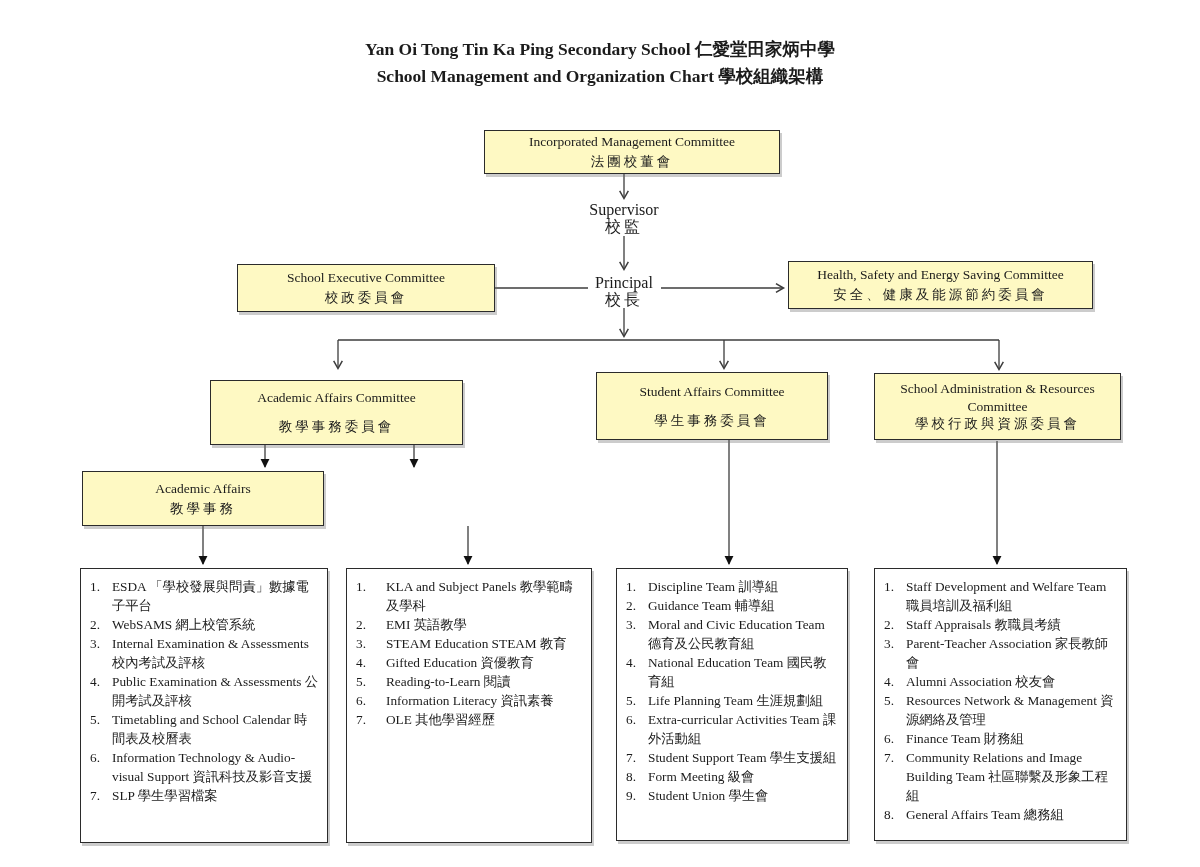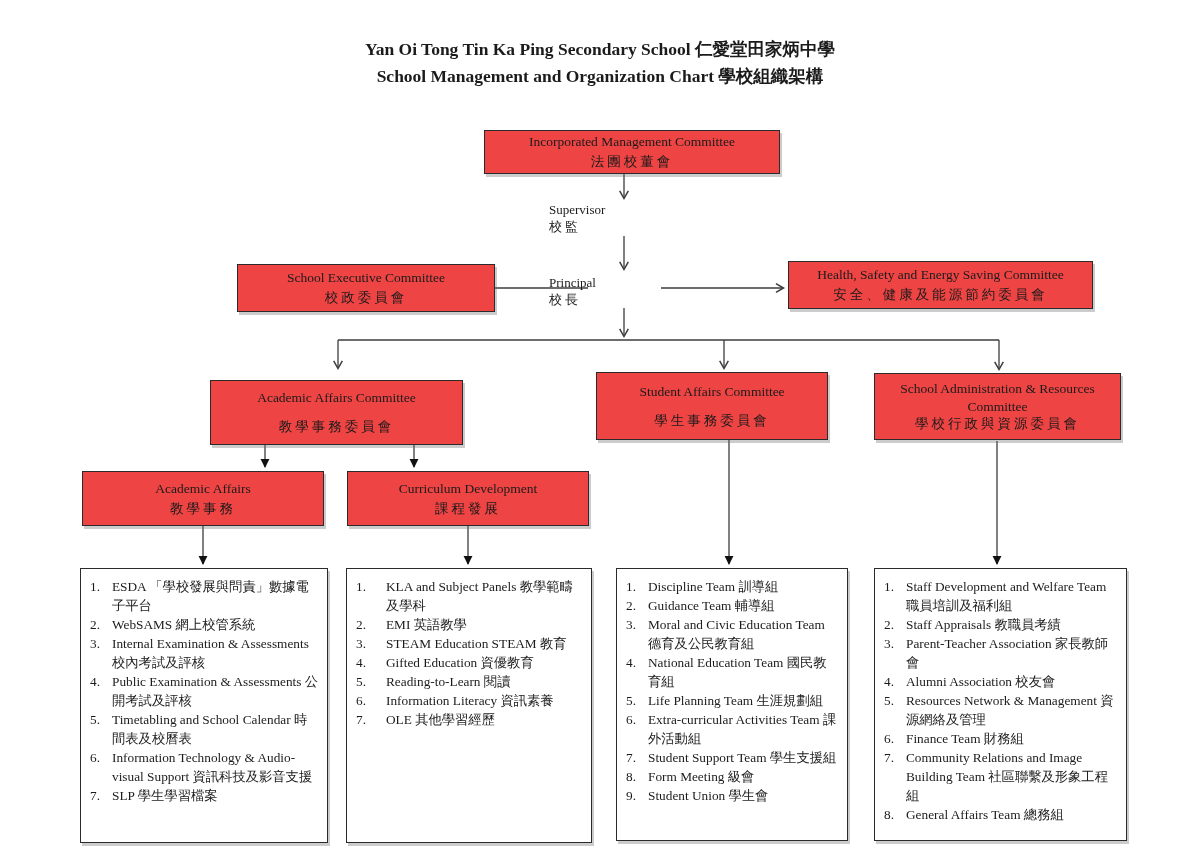--- a/index.html
+++ b/index.html
@@ -6,30 +6,30 @@
   .canvas{
     position:relative;width:1200px;height:867px;background:#ffffff;
     font-family:"Liberation Serif","DejaVu Serif",serif;color:#1b1b1b;
     overflow:hidden;
   }
   .title{
     position:absolute;top:36px;left:0;width:100%;text-align:center;
     font-weight:bold;font-size:17.5px;line-height:27px;
   }
   .node{
-    position:absolute;box-sizing:border-box;border:1.6px solid #2b2b2b;background:#ef4444;
+    position:absolute;box-sizing:border-box;border:1.6px solid #2b2b2b;background:#fef9c3;
     display:flex;flex-direction:column;align-items:center;justify-content:center;
     text-align:center;font-size:13.5px;line-height:20px;
     box-shadow:2px 3px 0 rgba(110,110,110,0.35);
   }
   .node .zh{letter-spacing:3px;}
   .node.widegap .en{margin-bottom:9px;}
   .node.threeline{line-height:17.5px;}
   .plain{
-    position:absolute;text-align:left;font-size:13px;line-height:17px;background:transparent;
+    position:absolute;text-align:center;font-size:16px;line-height:17px;background:transparent;
   }
   .plain .zh{letter-spacing:3px;display:block;}
   .plain .en{display:block;}
   .list{
     position:absolute;box-sizing:border-box;border:1.6px solid #2b2b2b;background:#fff;
     padding:8px 6px 6px 6px;font-size:13.3px;line-height:19px;
     box-shadow:2px 3px 0 rgba(110,110,110,0.35);overflow:hidden;
   }
   .li{display:flex;}
   .li .num{flex:0 0 22px;padding-left:3px;}
@@ -117,24 +117,20 @@
     <span class="en">School Administration &amp; Resources</span>
     <span class="en">Committee</span>
     <span class="zh">學校行政與資源委員會</span>
   </div>
 
   <div class="node" style="left:82px;top:471px;width:242px;height:55px;">
     <span class="en">Academic Affairs</span>
     <span class="zh">教學事務</span>
   </div>
 
-  <div class="node" style="left:347px;top:471px;width:242px;height:55px;">
-    <span class="en">Curriculum Development</span>
-    <span class="zh">課程發展</span>
-  </div>
 
   <div class="list" style="left:80px;top:568px;width:248px;height:275px;">
       <div class="li">
         <span class="num">1.</span>
         <span class="txt">ESDA 「學校發展與問責」數據電子平台</span>
       </div>
       <div class="li">
         <span class="num">2.</span>
         <span class="txt">WebSAMS 網上校管系統</span>
       </div>

